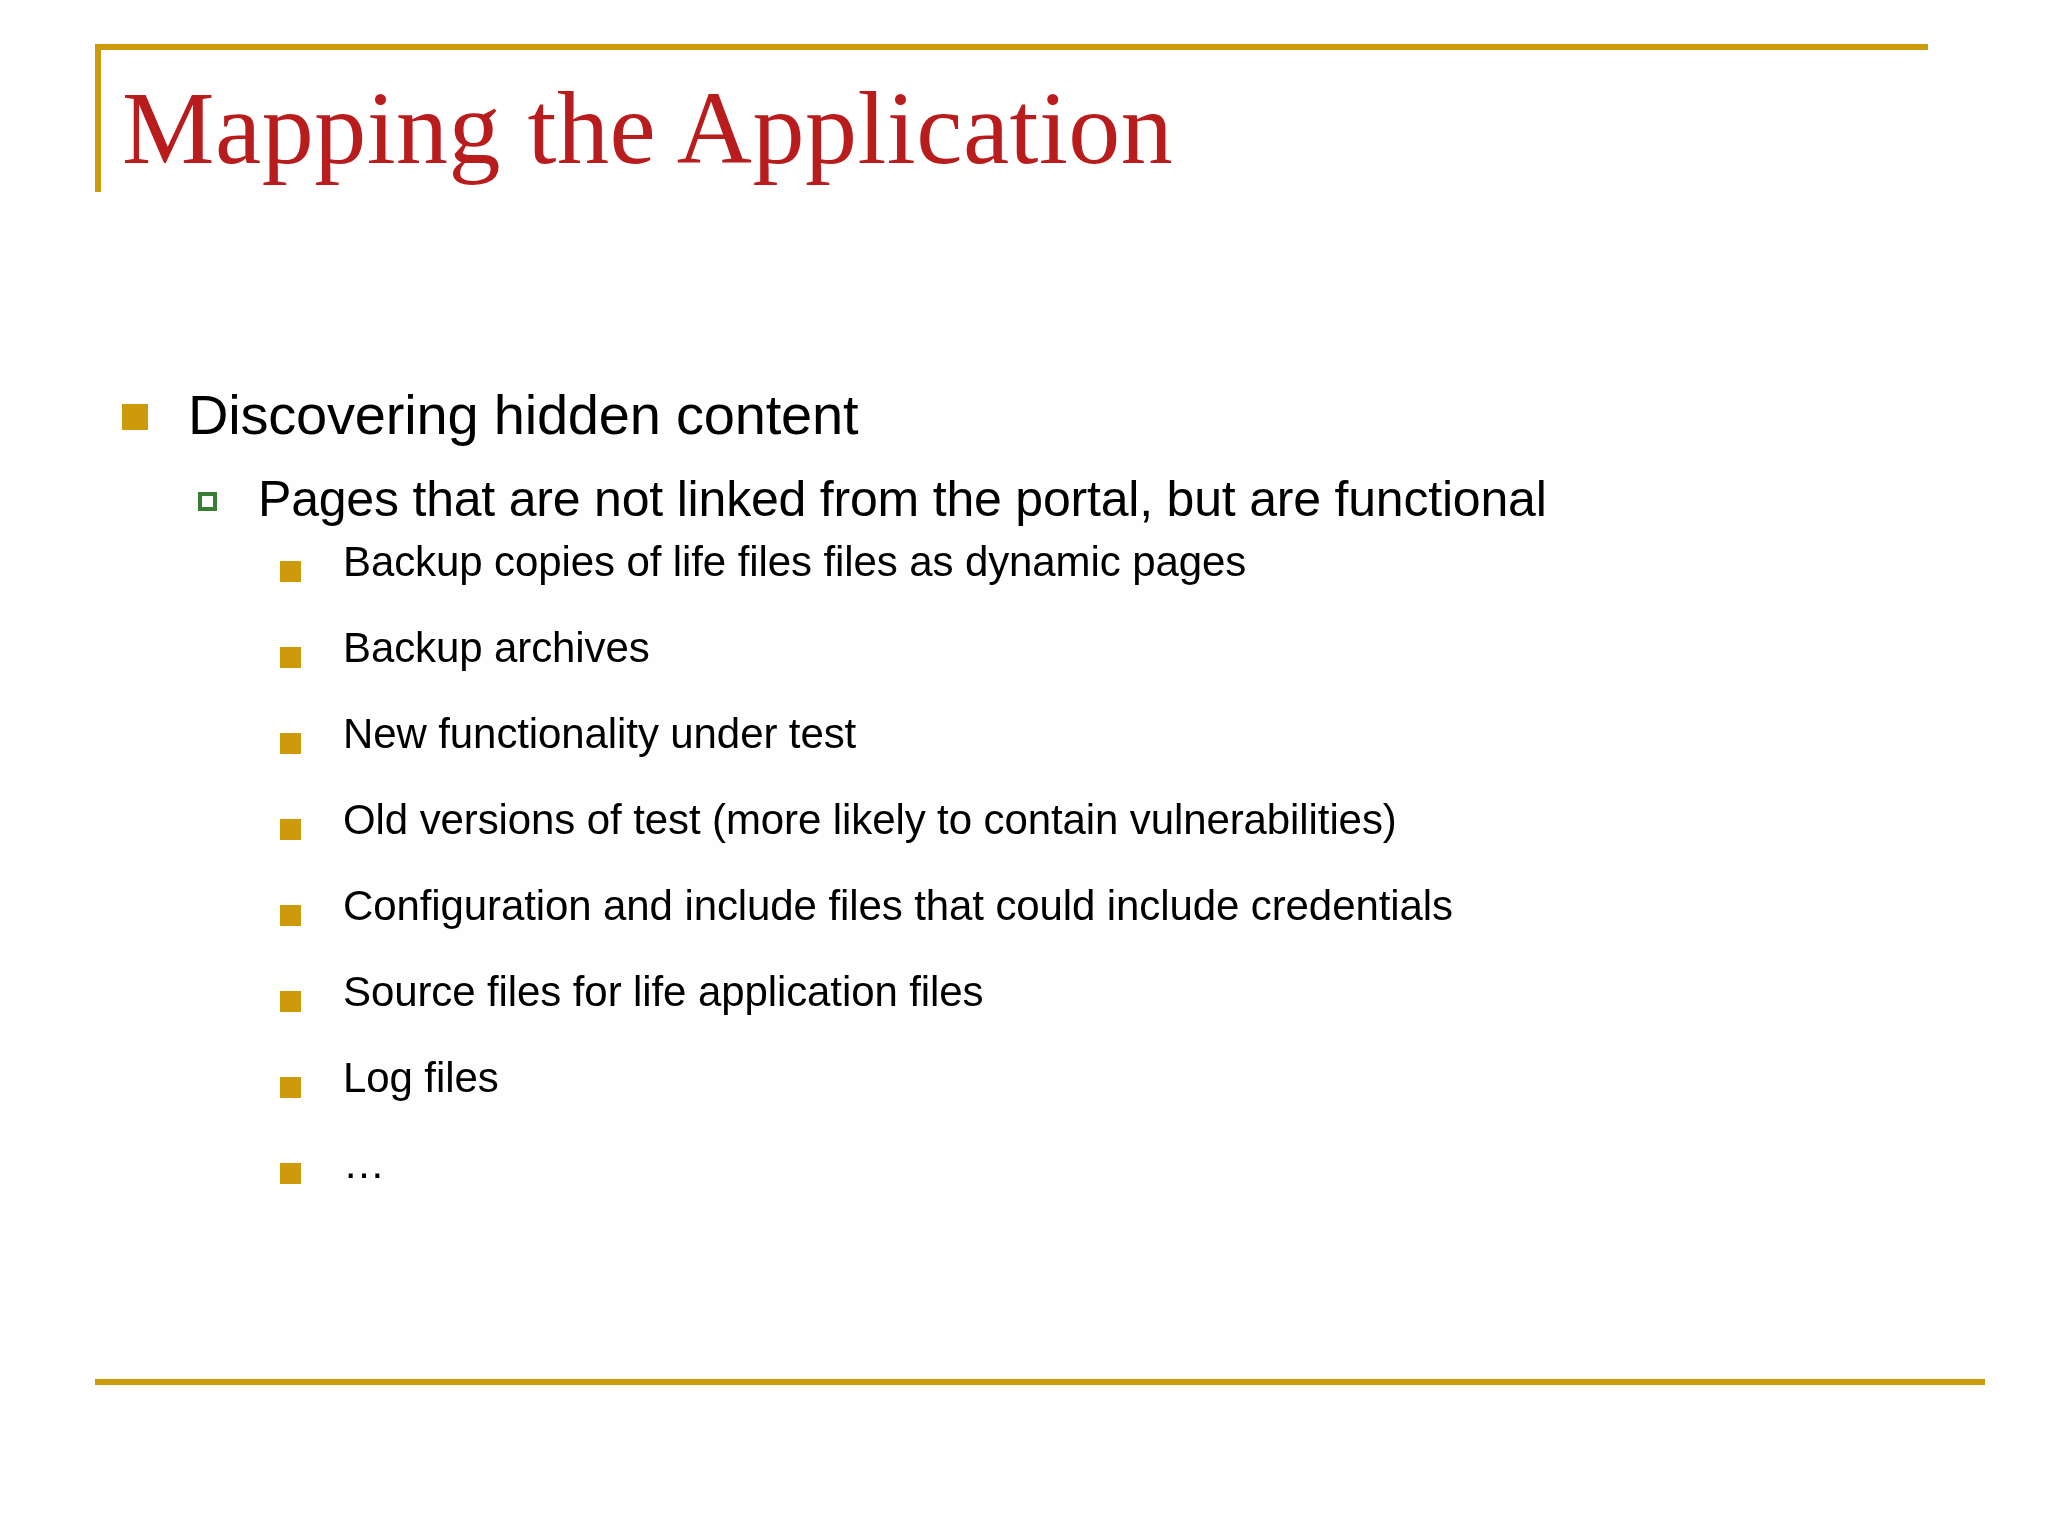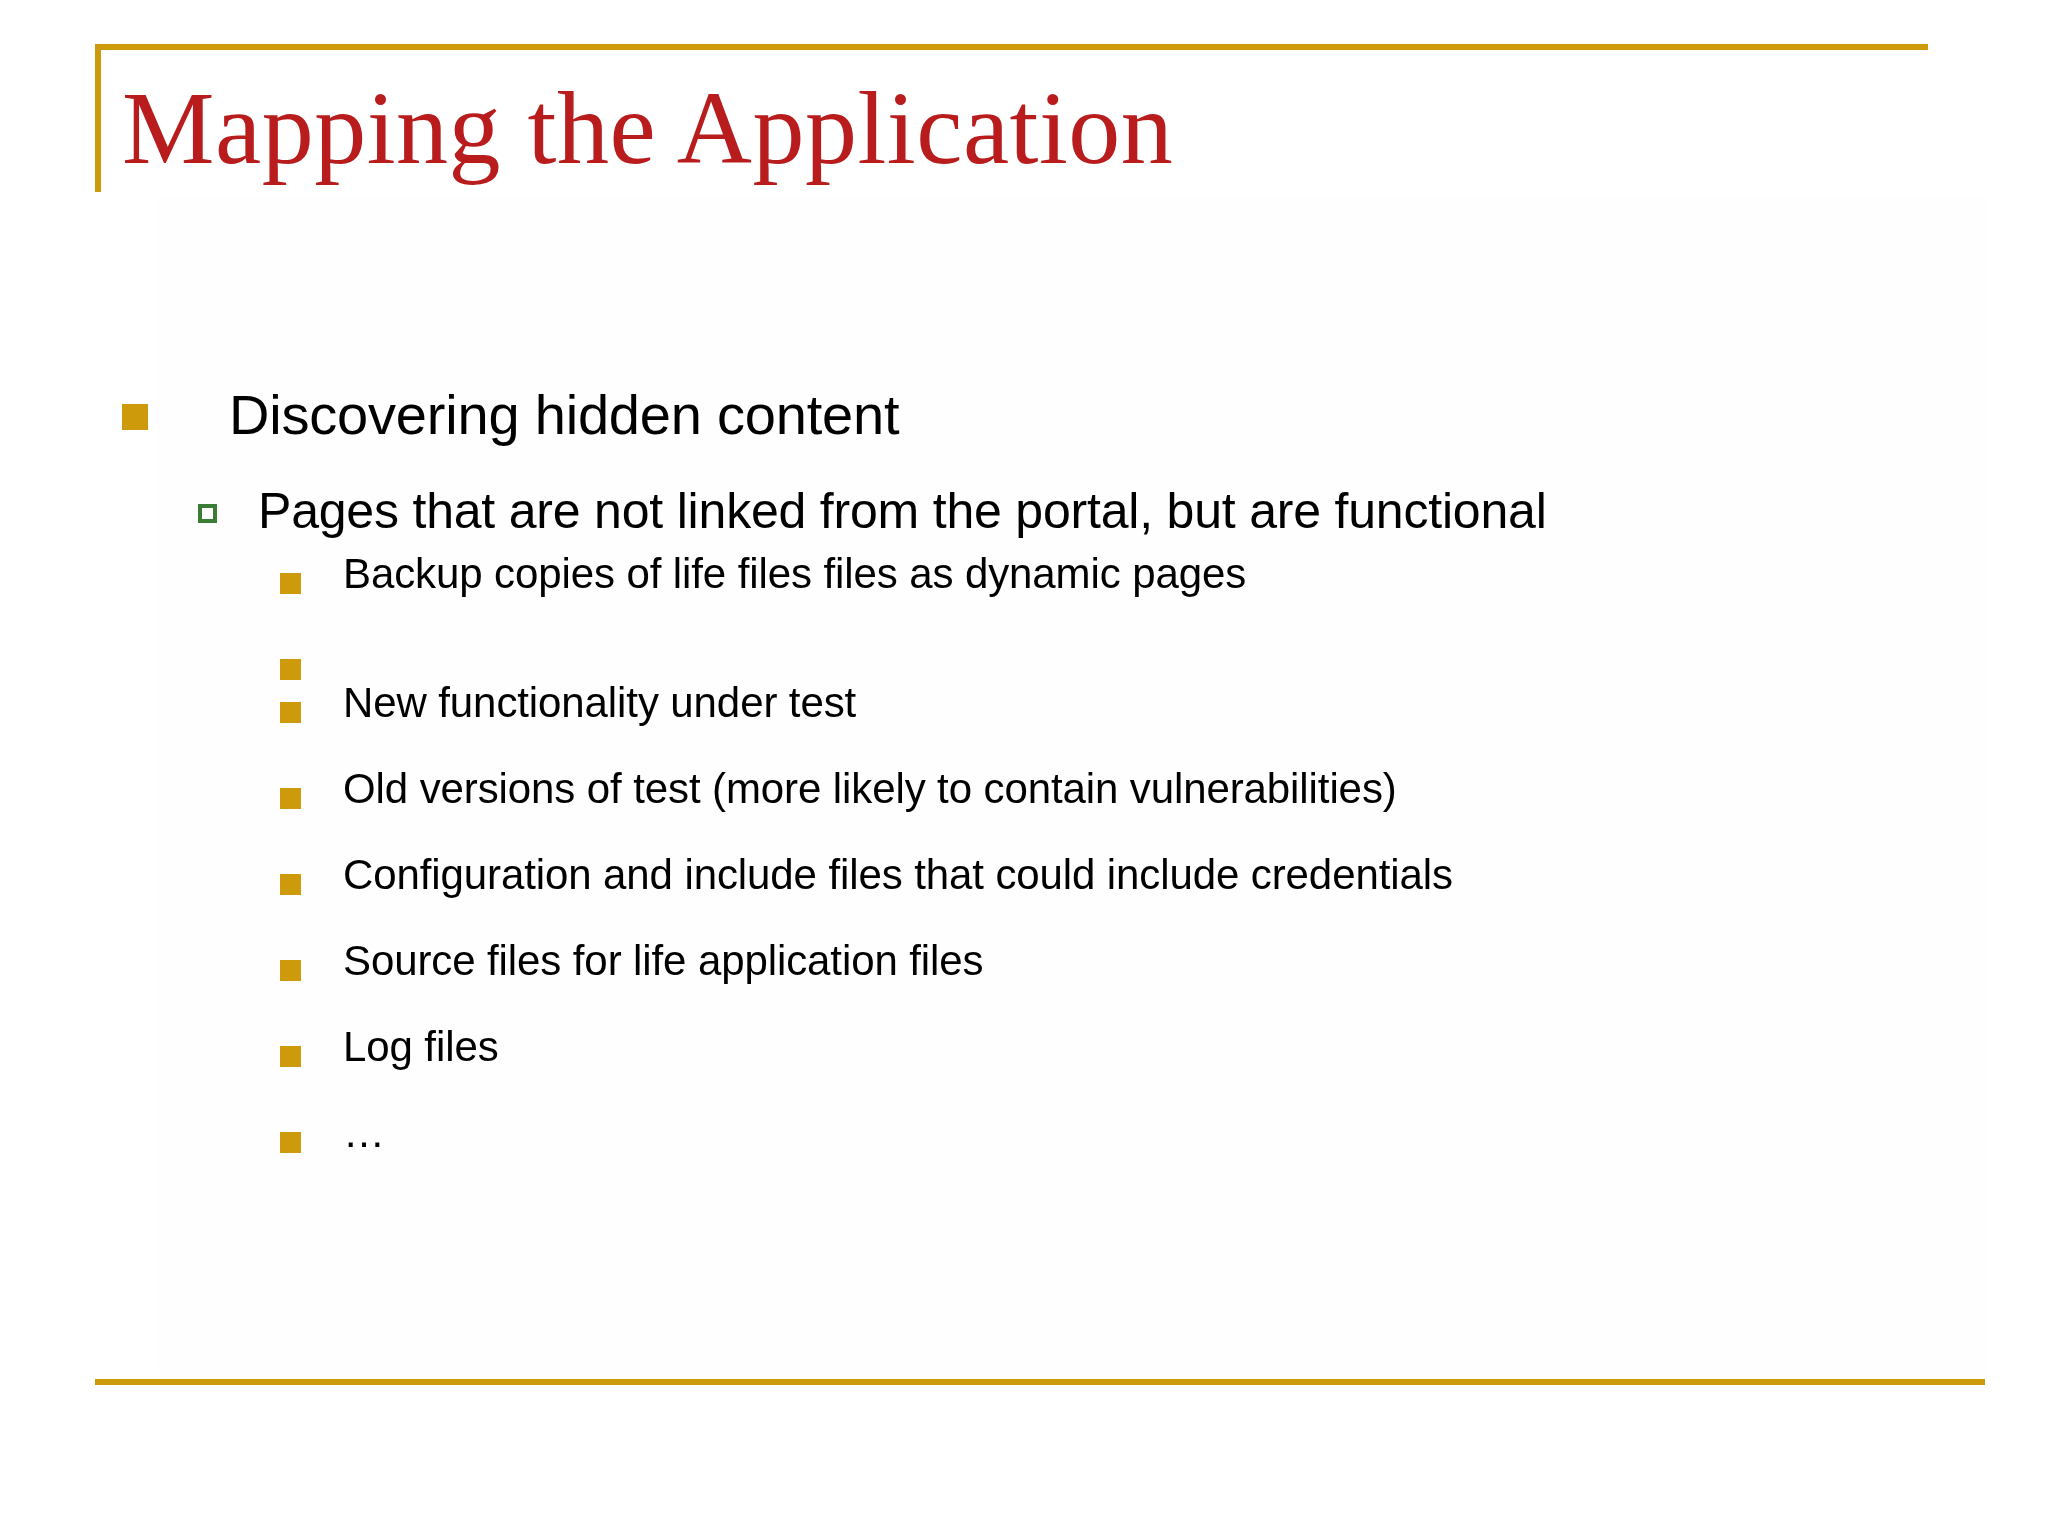--- a/index.html
+++ b/index.html
@@ -83,22 +83,21 @@
 
   .bullet-row {
     display: flex;
     align-items: flex-start;
     color: #000000;
   }
 
   
   .lvl1 {
     padding-left: 122px;
-    margin-bottom: 34px;
-    gap: 41px;
+    margin-bottom: 22px;
   }
   .lvl1 .marker {
     flex: 0 0 auto;
     width: 26px;
     height: 26px;
     background: #CC9A0B;
     margin-top: 22px;
     margin-right: 40px;
   }
   .lvl1 .text {
@@ -193,20 +192,21 @@
       <span class="text">Pages that are not linked from the portal, but are functional</span>
     </div>
 
     <div class="bullet-row lvl3">
       <span class="marker"></span>
       <span class="text">Backup copies of life files files as dynamic pages</span>
     </div>
 
     <div class="bullet-row lvl3">
       <span class="marker"></span>
+      <span class="text">Backup archives</span>
     </div>
 
     <div class="bullet-row lvl3">
       <span class="marker"></span>
       <span class="text">New functionality under test</span>
     </div>
 
     <div class="bullet-row lvl3">
       <span class="marker"></span>
       <span class="text">Old versions of test (more likely to contain vulnerabilities)</span>

